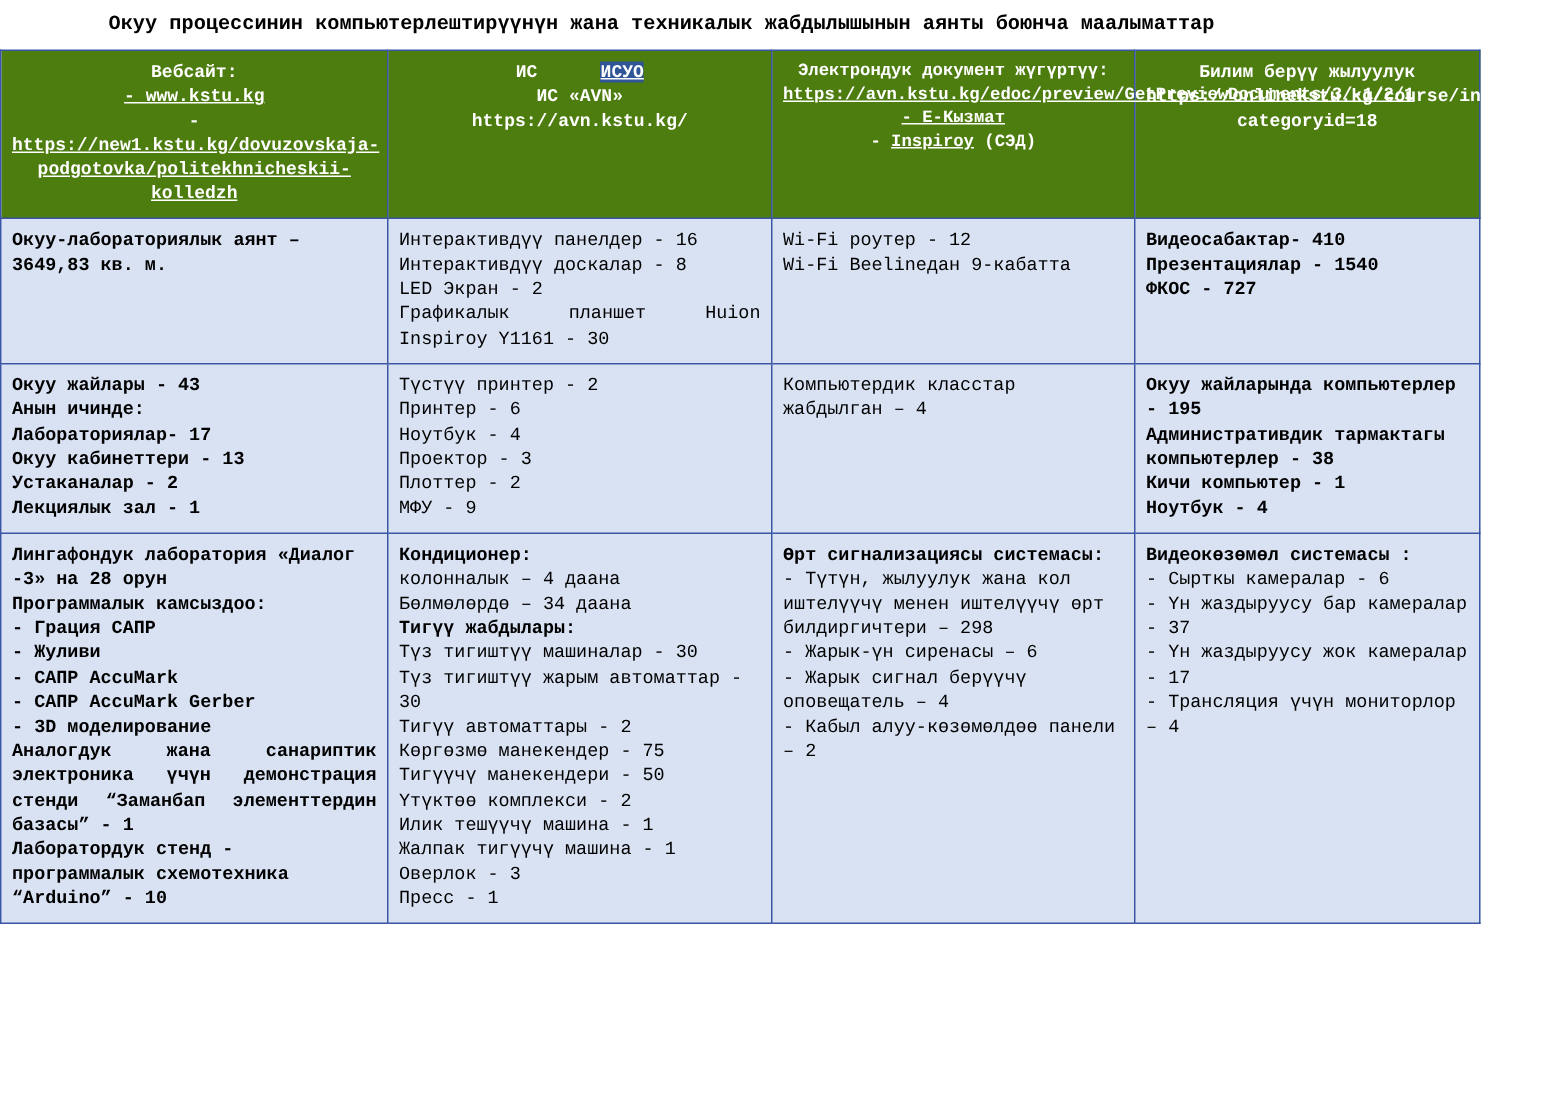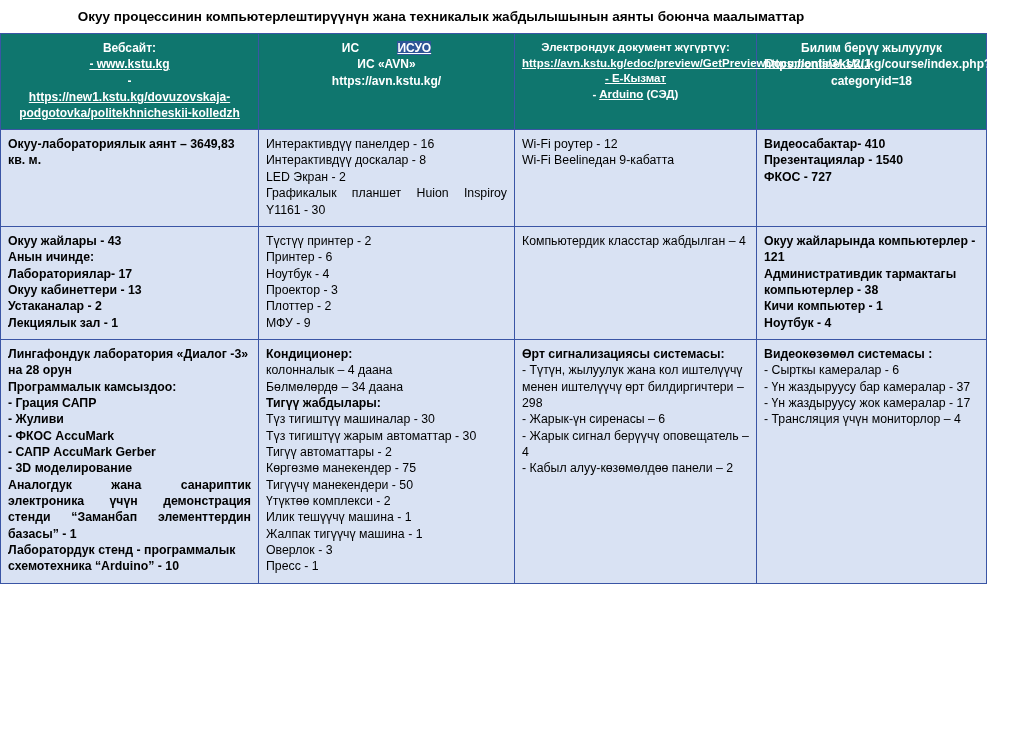--- a/index.html
+++ b/index.html
@@ -12,20 +12,21 @@
     background: #ffffff;
     font-family: "Liberation Sans", sans-serif;
     color: #000000;
     overflow: hidden;
   }
   .page {
     position: relative;
     width: 882px;
     height: 732px;
     box-sizing: border-box;
+    font-family: Liberation Mono, monospace;
   }
   .doc-title {
     text-align: center;
     font-size: 13.5px;
     font-weight: bold;
     color: #000000;
     padding: 9px 40px 8px 40px;
     line-height: 1.2;
   }
   table.main {
@@ -34,21 +35,21 @@
     width: 986px;
     margin: 0 auto;
     border: 1px solid #3a55a5;
   }
   table.main td, table.main th {
     border: 1px solid #3a55a5;
     vertical-align: top;
     padding: 6px 7px 8px 7px;
   }
   thead th {
-    background: #0f766e;
+    background: #4d7c0f;
     color: #ffffff;
     text-align: center;
     font-size: 12px;
     font-weight: bold;
     line-height: 1.35;
     vertical-align: middle;
   }
   thead th .lnk {
     color: #ffffff;
     text-decoration: underline;
@@ -109,21 +110,21 @@
         </th>
         <th>
           <span class="hdr-link-block"><span>ИС </span><span class="lnk-hi">ИСУО</span></span>
           <span class="hdr-link-block">ИС «AVN»</span>
           <span class="hdr-link-block">https://avn.kstu.kg/</span>
         </th>
         <th class="hdr-small">
           <span class="hdr-link-block">Электрондук документ жүгүртүү:</span>
           <span class="hdr-link-block lnk">https://avn.kstu.kg/edoc/preview/GetPreviewDocuments/3/-1/2/1</span>
           <span class="hdr-link-block lnk">- E-Кызмат</span>
-          <span class="hdr-link-block"><span>- </span><span class="lnk">Arduino</span><span> (СЭД)</span></span>
+          <span class="hdr-link-block"><span>- </span><span class="lnk">Inspiroy</span><span> (СЭД)</span></span>
         </th>
         <th>
           <span class="hdr-link-block">Билим берүү жылуулук</span>
           <span class="hdr-link-block">https://onlinekstu.kg/course/index.php?categoryid=18</span>
         </th>
       </tr>
     </thead>
     <tbody>
       <tr class="r1">
         <td class="c1">
@@ -159,33 +160,33 @@
           <span class="line">Принтер - 6</span>
           <span class="line">Ноутбук - 4</span>
           <span class="line">Проектор - 3</span>
           <span class="line">Плоттер - 2</span>
           <span class="line">МФУ - 9</span>
         </td>
         <td class="c3">
           <span class="line">Компьютердик класстар жабдылган  – 4</span>
         </td>
         <td class="c4 b">
-          <span class="line">Окуу жайларында компьютерлер - 121</span>
+          <span class="line">Окуу жайларында компьютерлер - 195</span>
           <span class="line">Административдик тармактагы компьютерлер - 38</span>
           <span class="line">Кичи компьютер - 1</span>
           <span class="line">Ноутбук - 4</span>
         </td>
       </tr>
       <tr class="r3">
         <td class="c1">
           <span class="line">Лингафондук лаборатория «Диалог -3» на 28 орун</span>
           <span class="line">Программалык камсыздоо:</span>
           <span class="line">- Грация САПР</span>
           <span class="line">- Жуливи</span>
-          <span class="line">- ФКОС AccuMark</span>
+          <span class="line">- САПР AccuMark</span>
           <span class="line">- САПР AccuMark Gerber</span>
           <span class="line">- 3D моделирование</span>
           <span class="line just">Аналогдук жана санариптик электроника үчүн демонстрация стенди  “Заманбап элементтердин базасы” - 1</span>
           <span class="line">Лаборатордук стенд - программалык схемотехника “Arduino” - 10</span>
         </td>
         <td class="c2">
           <span class="line b">Кондиционер:</span>
           <span class="line"> колонналык – 4 даана</span>
           <span class="line">Бөлмөлөрдө – 34 даана</span>
           <span class="line b">Тигүү жабдылары:</span>

